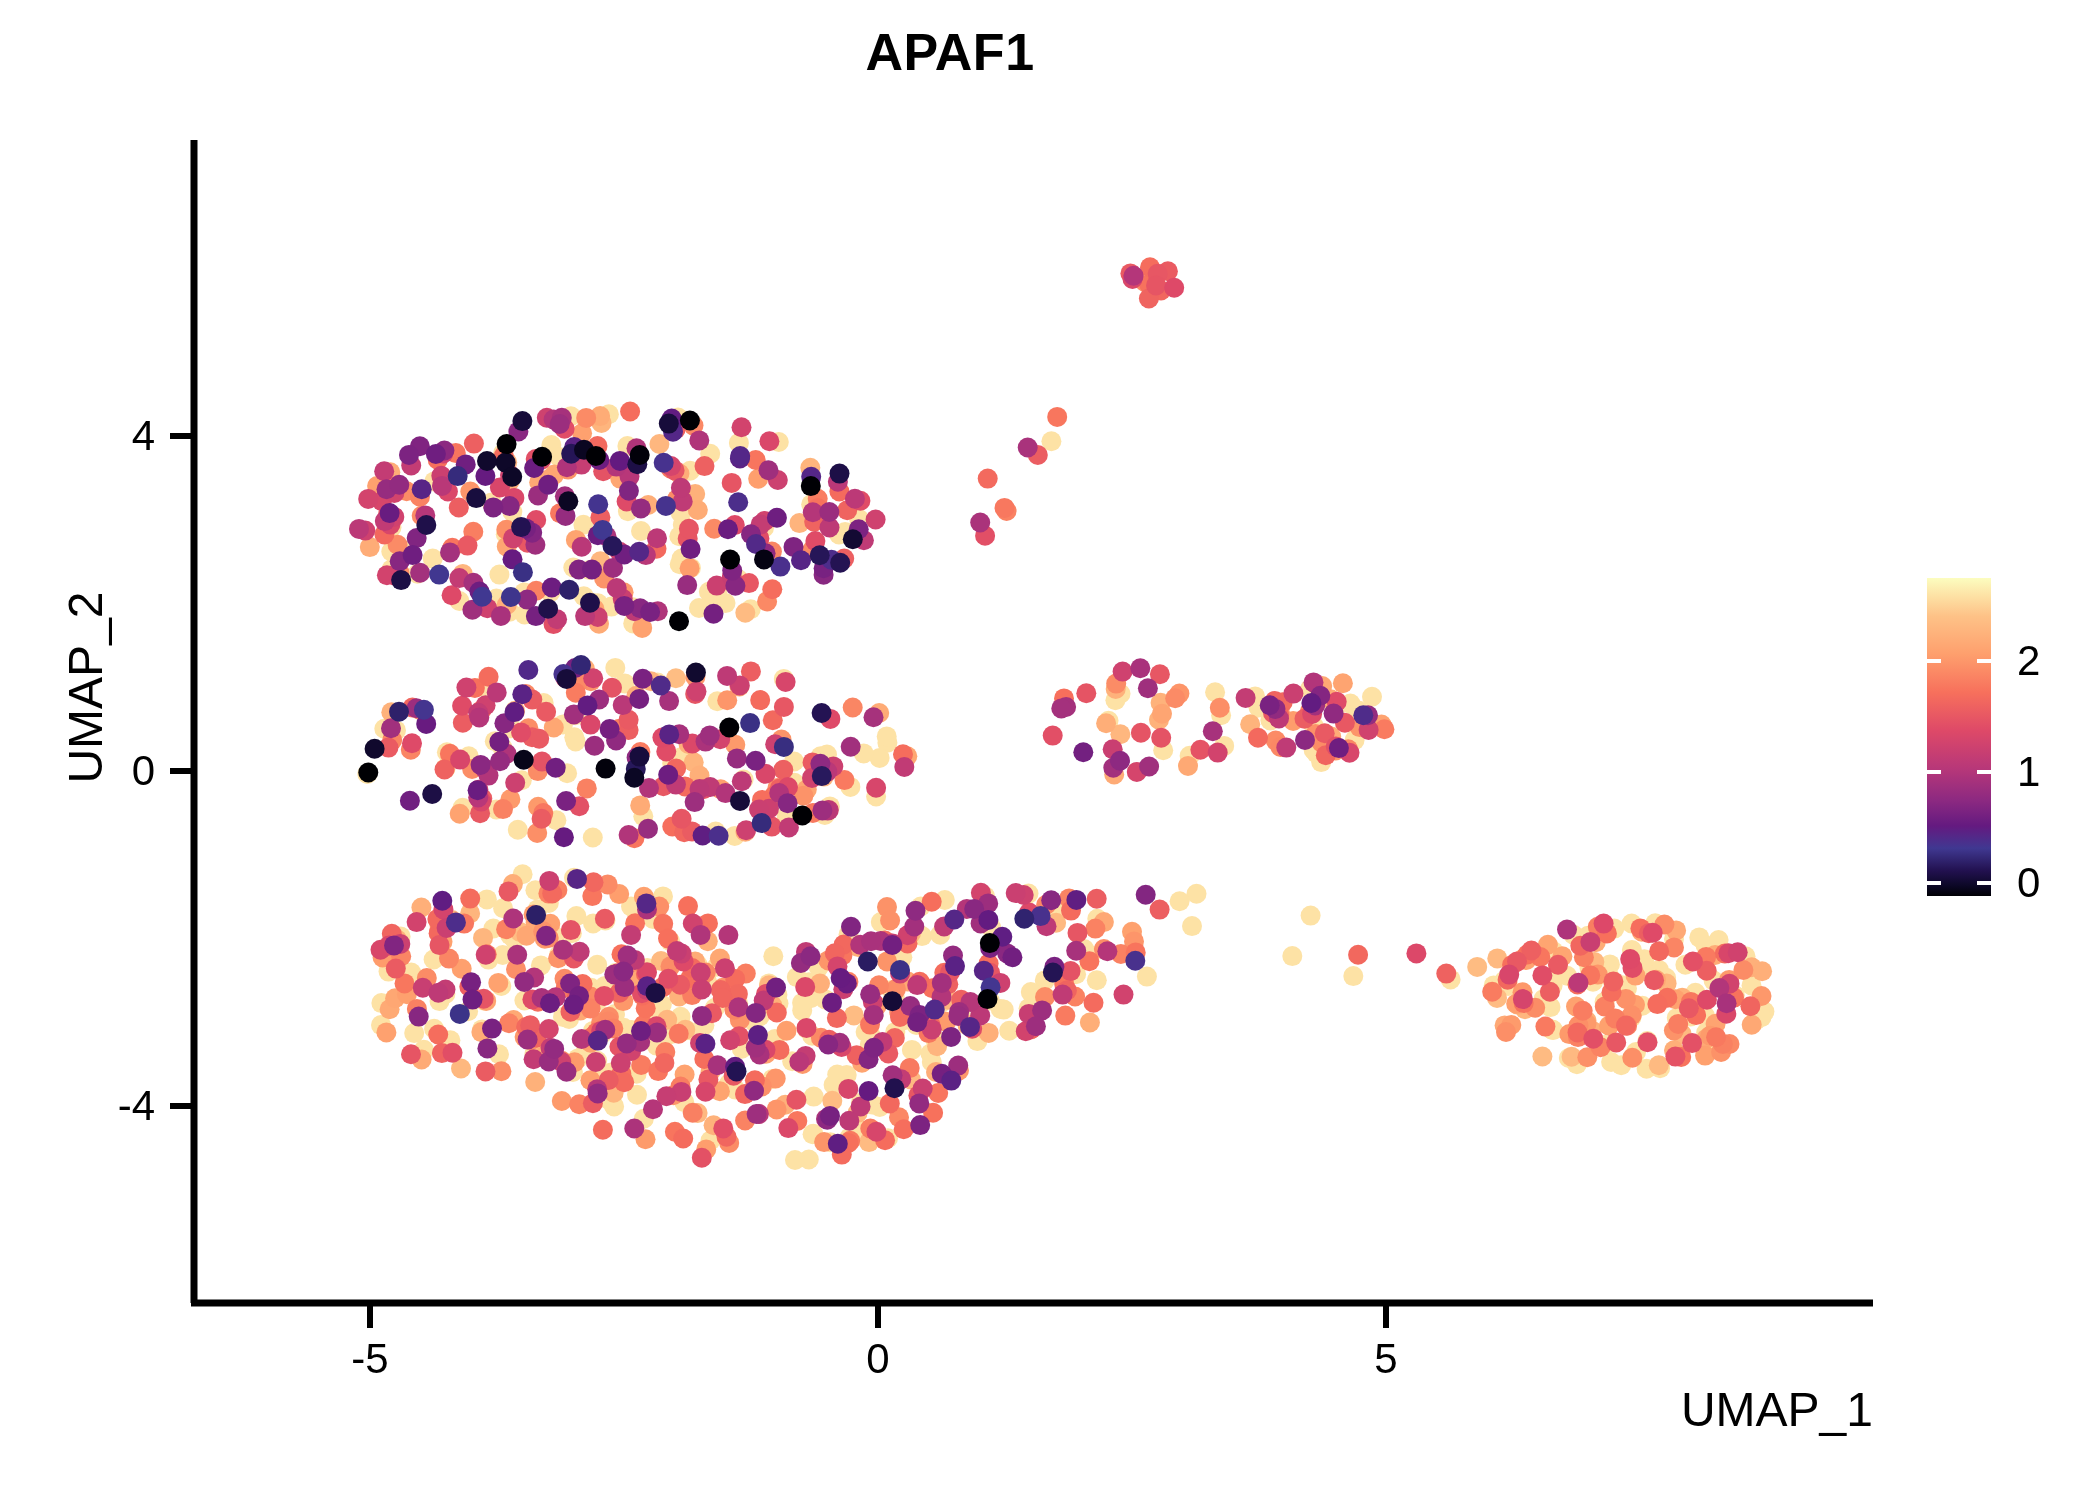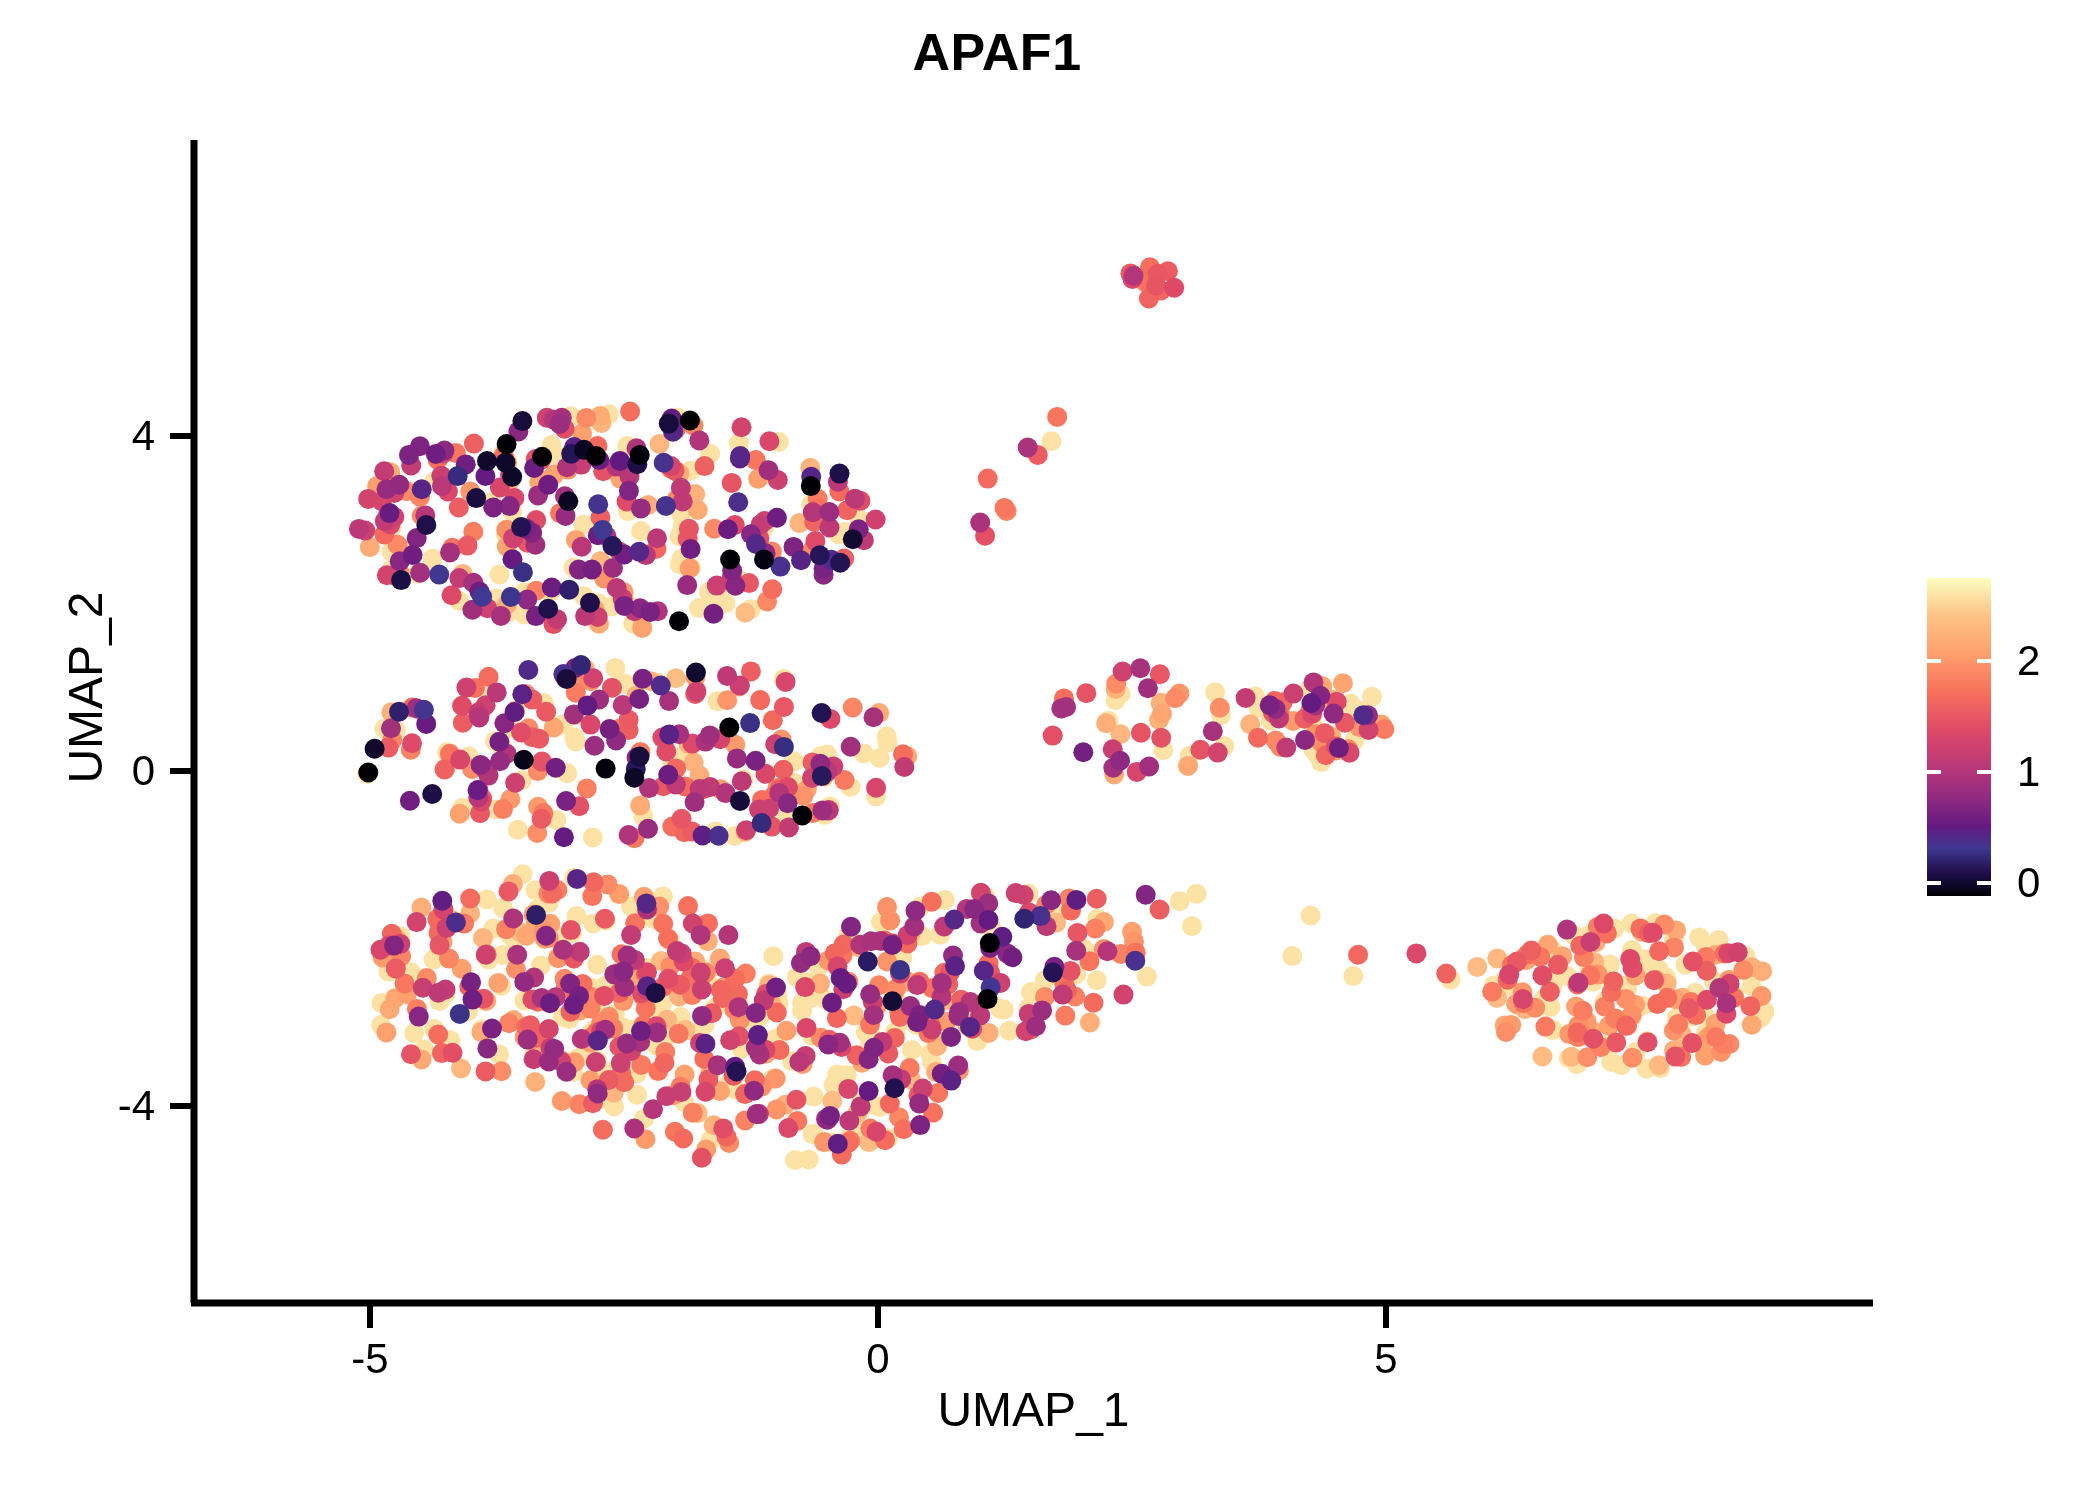--- a/index.html
+++ b/index.html
@@ -25,21 +25,20 @@
     position: absolute;
     left: 0;
     top: 22px;
     width: 1900px;
     text-align: center;
     font-size: 52px;
     font-weight: bold;
     color: #000000;
     letter-spacing: 0.5px;
     line-height: 60px;
-    padding-left: 47px;
   }
   #panel-svg {
     position: absolute;
     left: 0;
     top: 0;
   }
   .tick-label {
     position: absolute;
     font-size: 42px;
     color: #000000;
@@ -51,21 +50,21 @@
   }
   .x-tick-label {
     text-align: center;
     transform: translateX(-50%);
   }
   #x-axis-title {
     position: absolute;
     left: 194px;
     width: 1679px;
     top: 1382px;
-    text-align: center;
+    text-align: right;
     font-size: 48px;
     color: #000000;
   }
   #y-axis-title {
     position: absolute;
     left: -215px;
     top: 660px;
     width: 600px;
     text-align: center;
     font-size: 48px;

